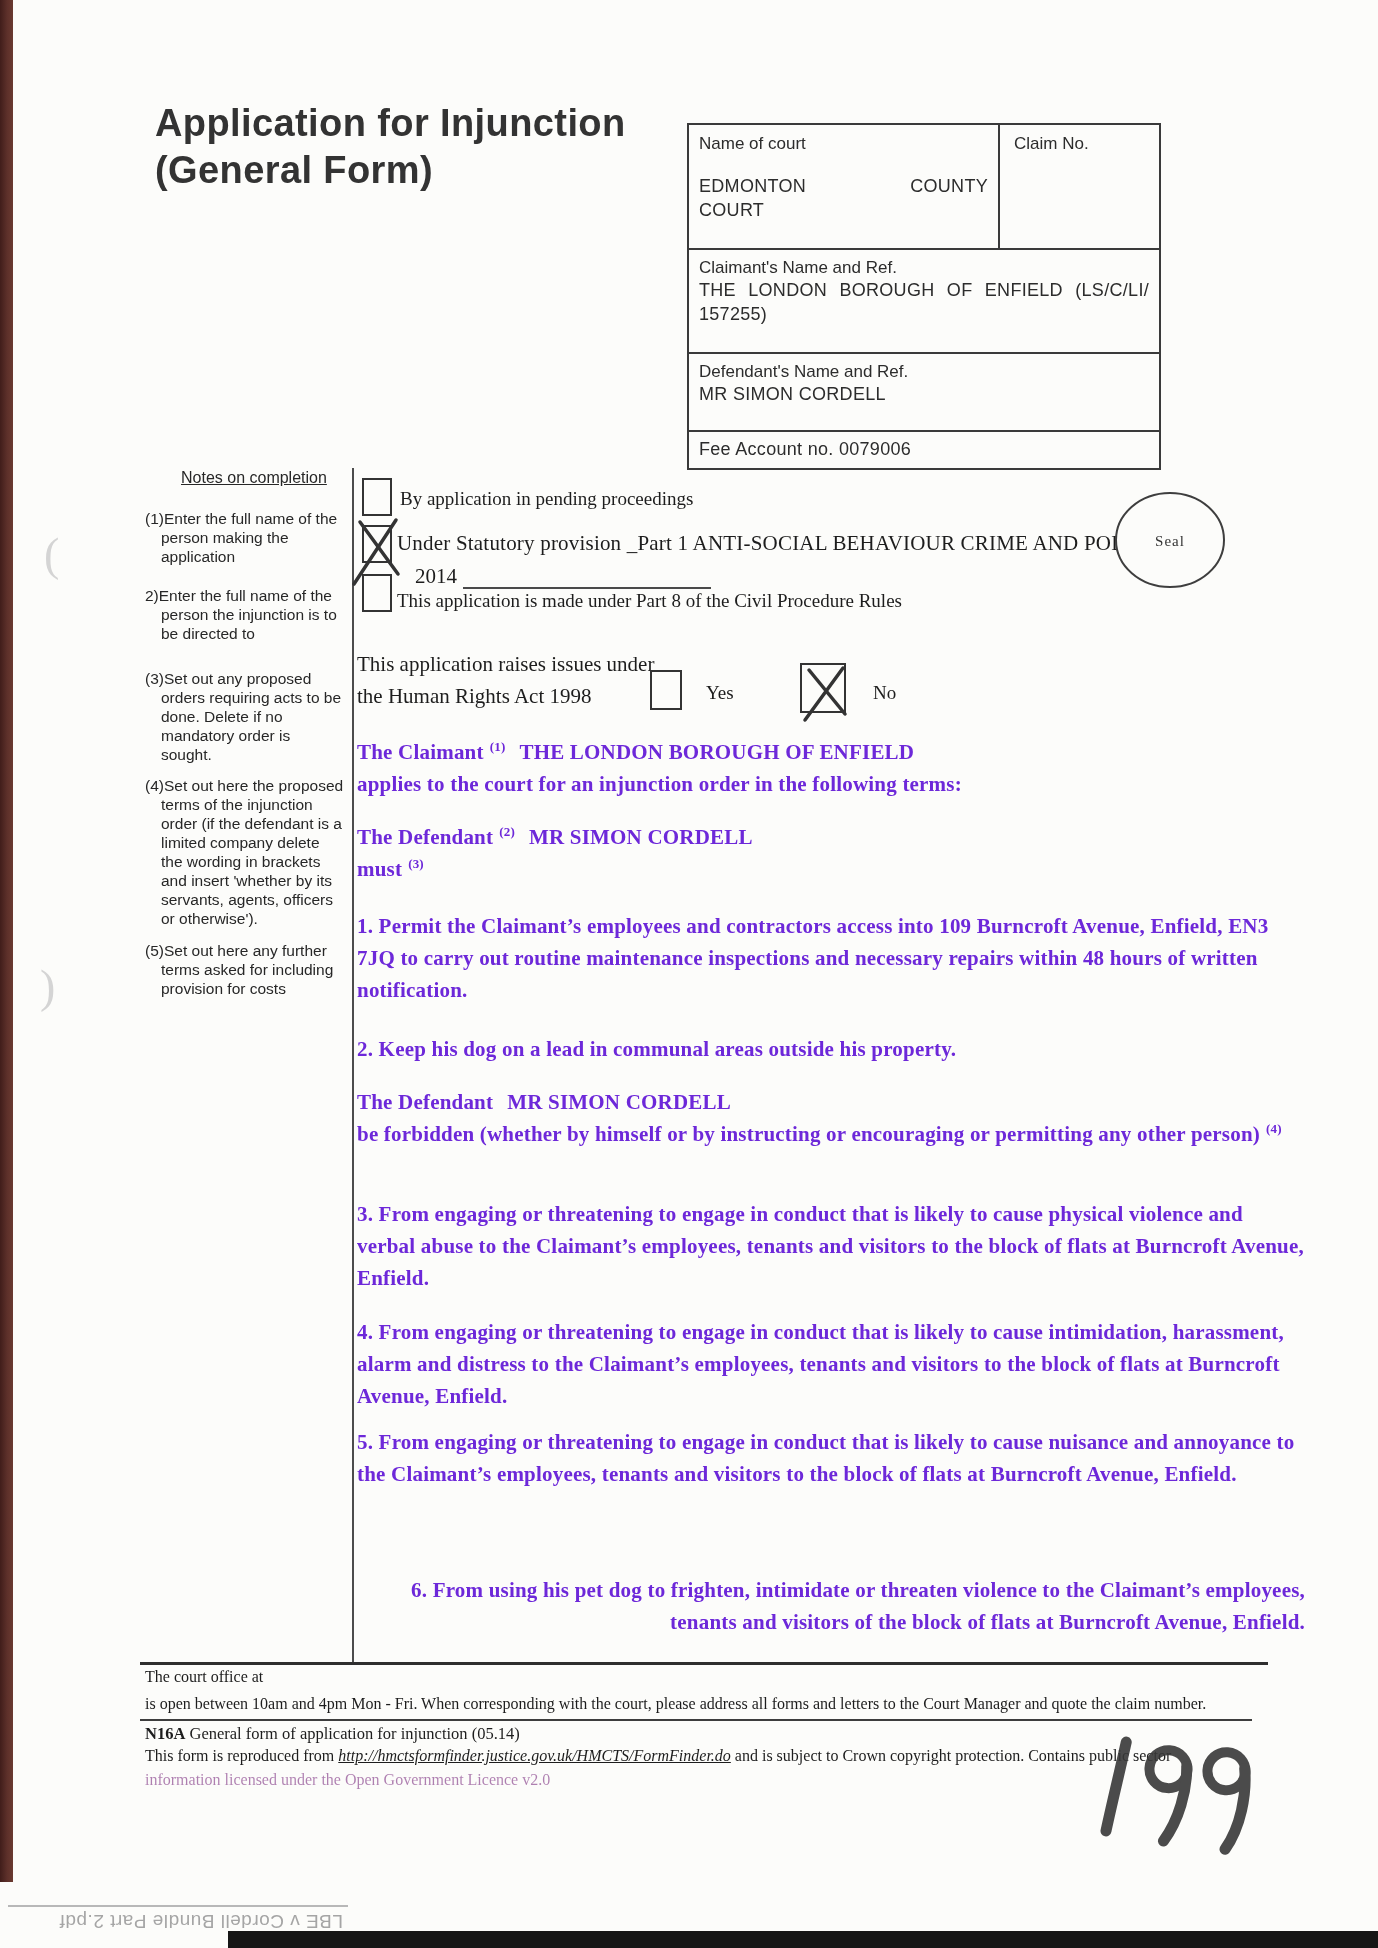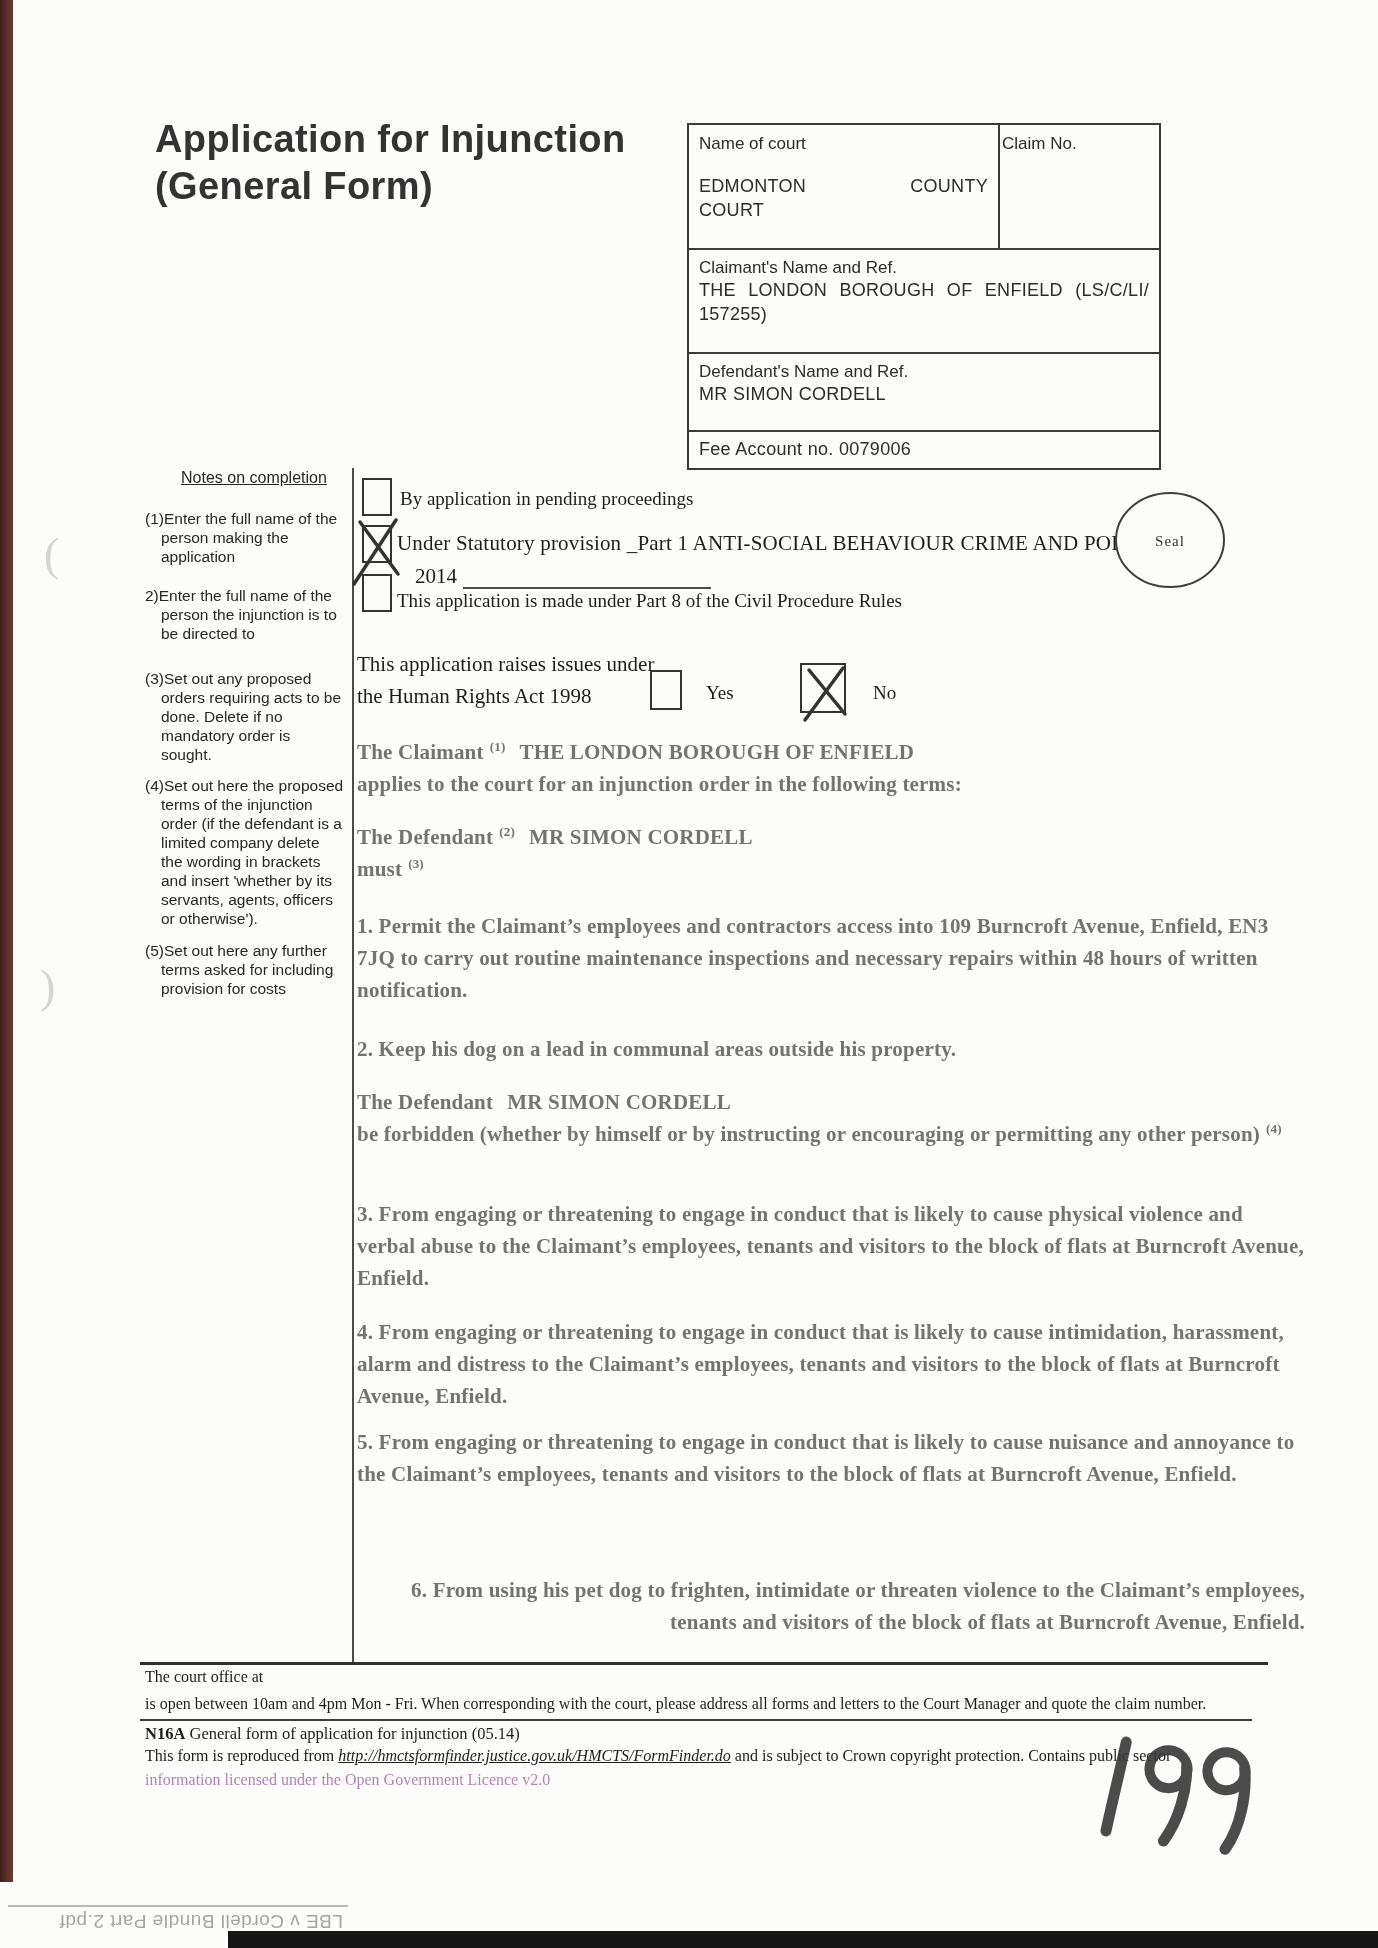--- a/index.html
+++ b/index.html
@@ -8,29 +8,29 @@
     position:relative; width:1378px; height:1948px;
     background:#fcfcfa; overflow:hidden; color:#222;
   }
   .abs { position:absolute; }
 
   
   .left-strip { left:0; top:0; width:13px; height:1882px;
     background:linear-gradient(90deg,#401d1a 0%,#5d302a 55%,#6a3a30 100%); }
 
   
-  .title { left:155px; top:116px; font-family:"Liberation Sans",sans-serif;
+  .title { left:155px; top:100px; font-family:"Liberation Sans",sans-serif;
     font-weight:700; font-size:38px; line-height:47px; color:#333; letter-spacing:.4px; }
 
   
   .info-table { left:687px; top:123px; width:474px; height:347px;
     border:2px solid #3a3a3a; font-family:"Liberation Sans",sans-serif; color:#2c2c2c; background:transparent; }
   .row1 { display:flex; height:123px; }
   .cell-court { width:311px; border-right:2px solid #3a3a3a; padding:8px 10px; }
-  .cell-claim { flex:1; padding:8px 2px; }
+  .cell-claim { flex:1; padding:8px 14px; }
   .tbl-label { font-size:17px; line-height:21px; }
   .tbl-value { font-size:18px; line-height:24px; letter-spacing:.3px; }
   .court-value { margin-top:20px; }
   .justify-line { text-align:justify; text-align-last:justify; }
   .row2 { height:104px; border-top:2px solid #3a3a3a; padding:7px 10px; }
   .row3 { height:78px;  border-top:2px solid #3a3a3a; padding:7px 10px; }
   .row4 { height:36px;  border-top:2px solid #3a3a3a; padding:5px 10px; }
 
   
   .notes { left:145px; top:468px; width:200px; font-size:15.5px; line-height:19px; color:#272727; }
@@ -62,21 +62,21 @@
   .hra-1 { left:357px; top:652px; font-size:21px; }
   .hra-2 { left:357px; top:684px; font-size:21px; }
   .cb-yes { left:650px; top:670px; width:32px; height:40px; border:2.5px solid #333; }
   .lbl-yes { left:706px; top:682px; font-size:19px; }
   .cb-no { left:800px; top:663px; width:46px; height:50px; border:2.5px solid #333; }
   .x-no { left:793px; top:656px; }
   .lbl-no { left:873px; top:682px; font-size:19px; }
 
   
   .bodyline { left:357px; width:948px; font-family:"Liberation Serif",serif;
-    font-weight:700; font-size:21px; line-height:32px; color:#737373; letter-spacing:.2px; }
+    font-weight:700; font-size:21px; line-height:32px; color:#6d28d9; letter-spacing:.2px; }
   sup { font-size:13px; vertical-align:super; line-height:0; }
   .b-claimant { top:736px; } .b-applies { top:768px; }
   .b-defendant { top:821px; } .b-must { top:853px; }
   .b-p1 { top:910px; } .b-p2 { top:1033px; }
   .b-def2 { top:1086px; } .b-forbidden { top:1118px; }
   .b-p3 { top:1198px; } .b-p4 { top:1316px; }
   .b-p5 { top:1426px; } .b-p6 { top:1574px;text-align:right; }
   .namegap { margin-left:14px; } .supgap { margin-left:6px; }
 
   

